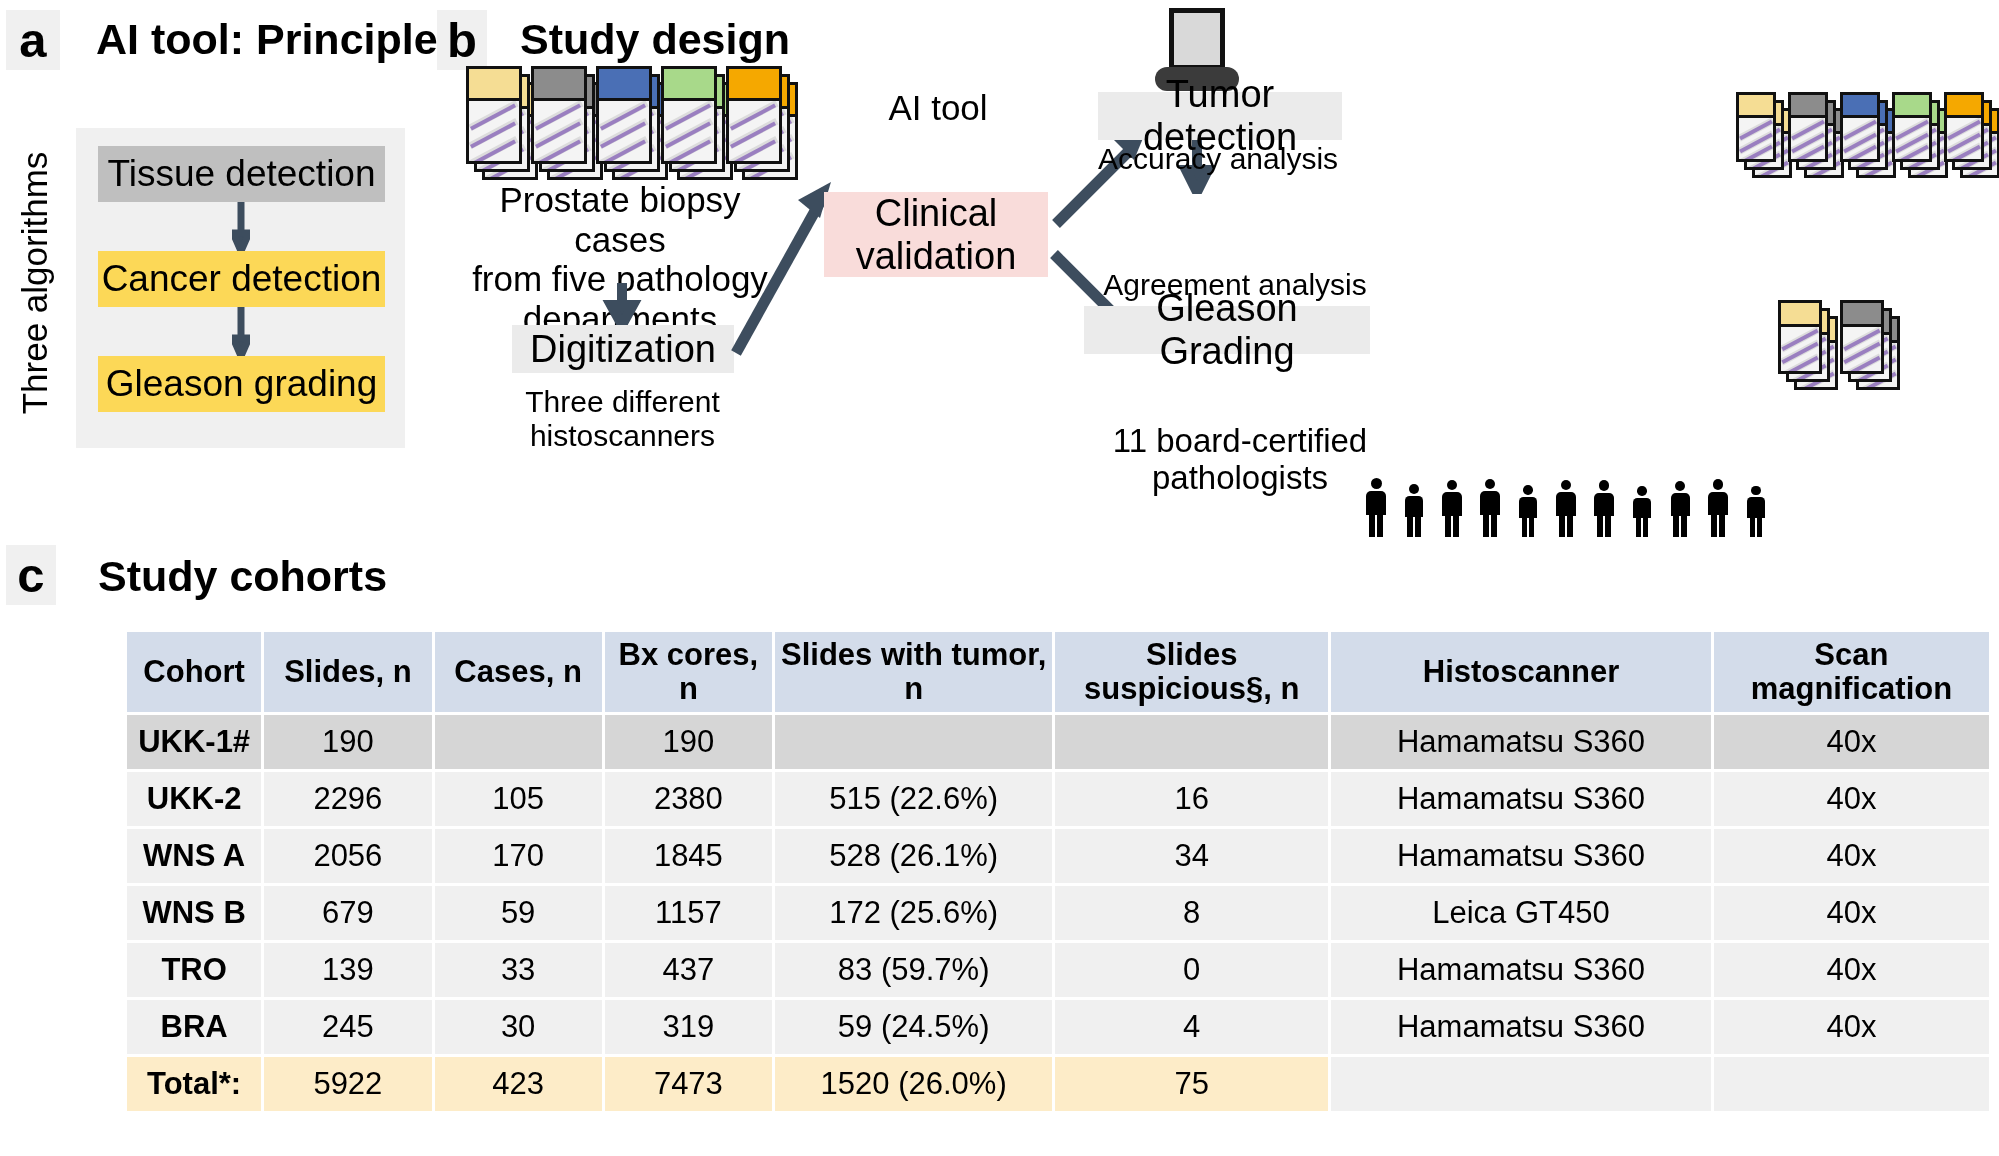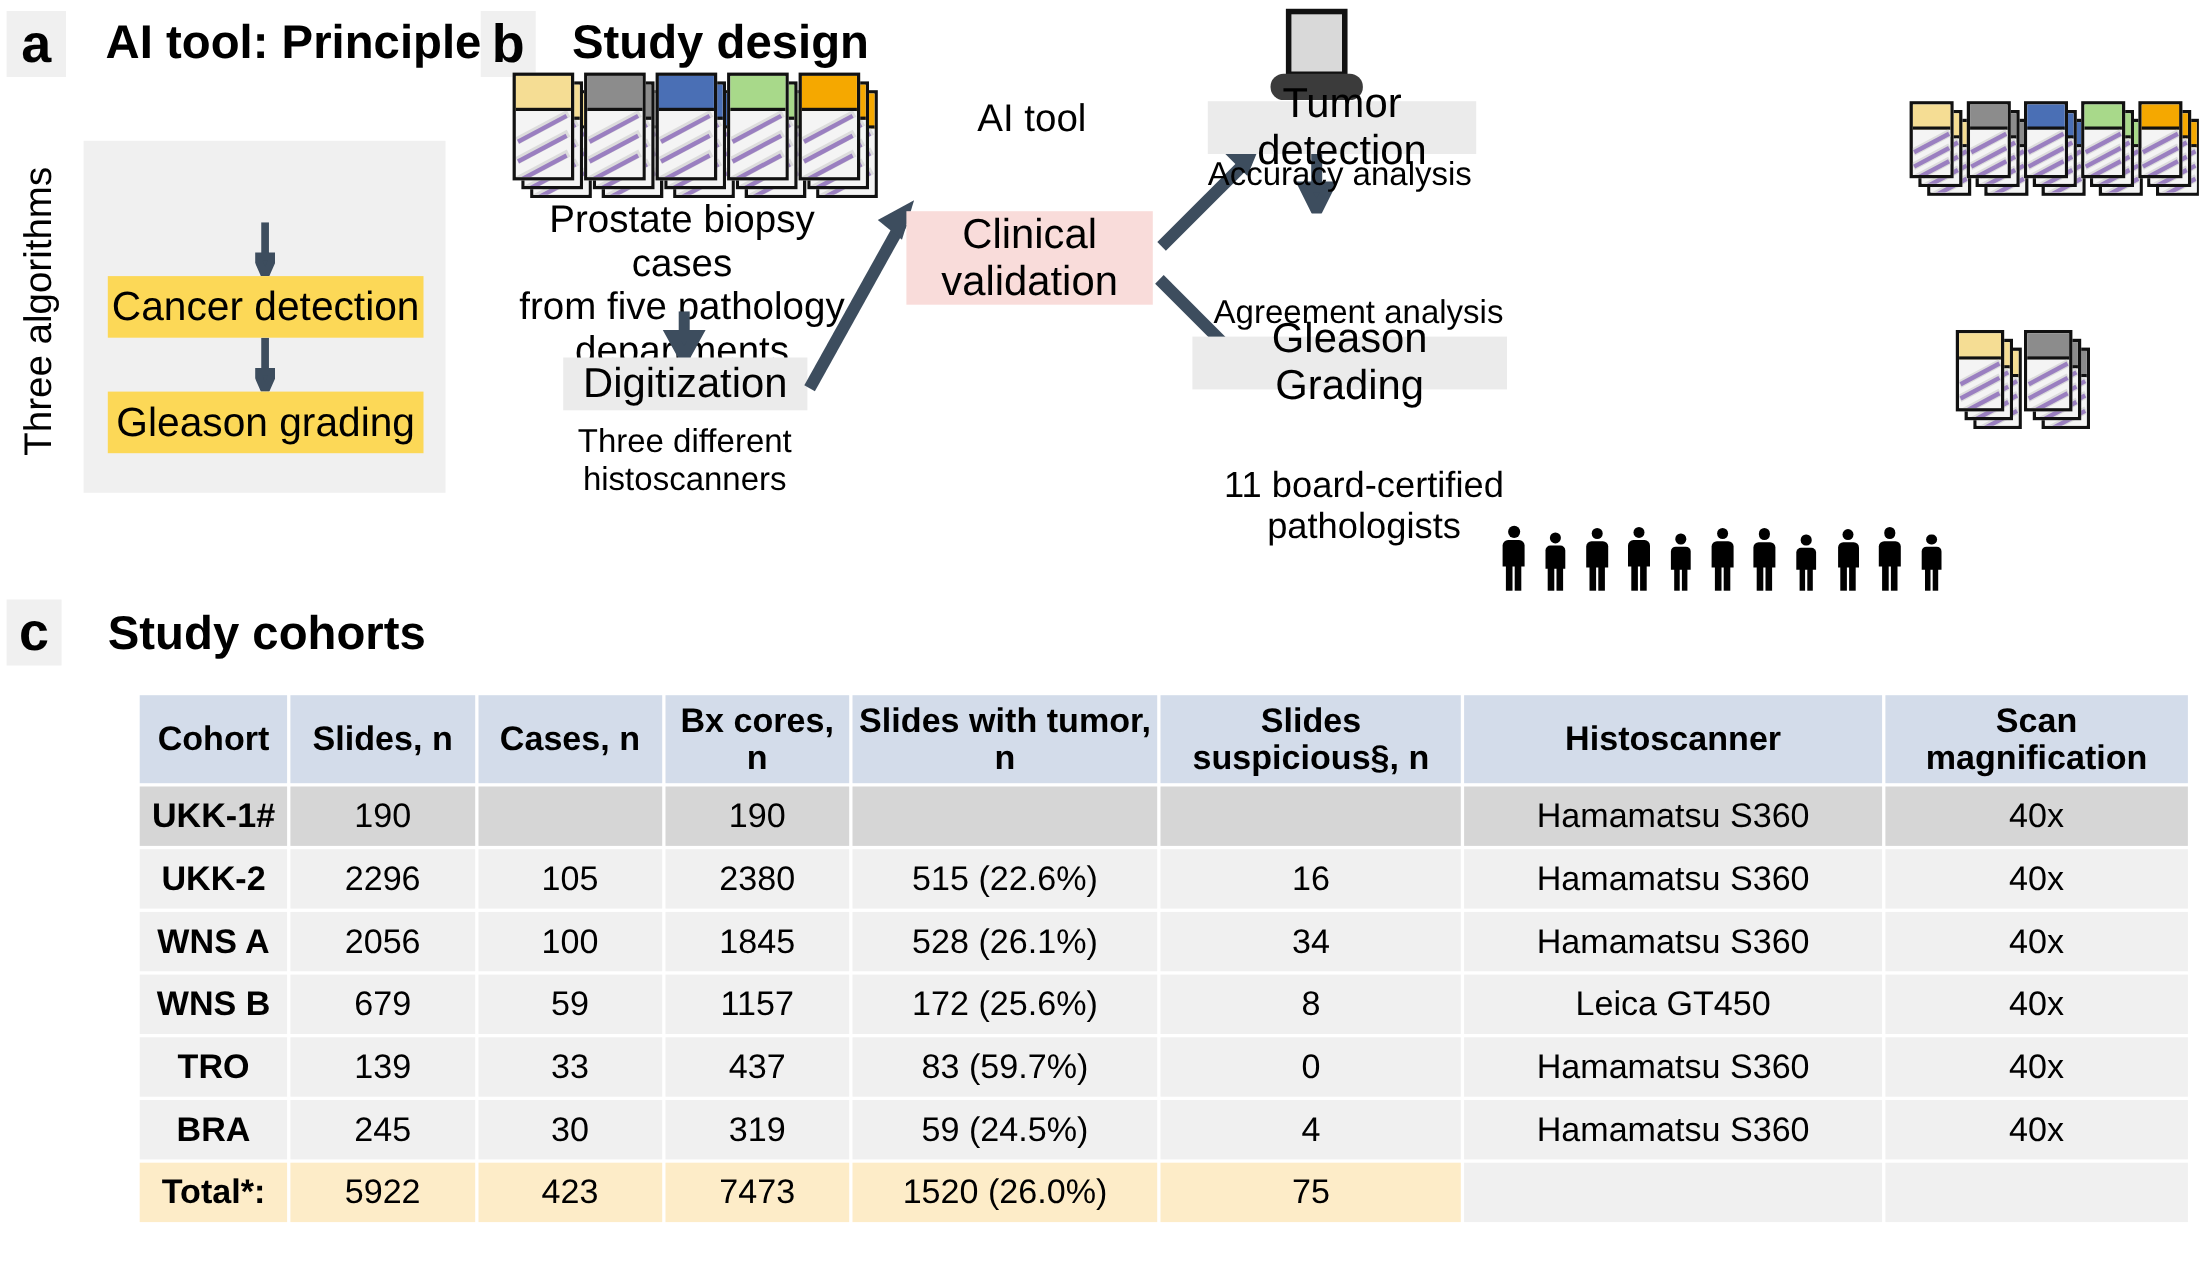--- a/index.html
+++ b/index.html
@@ -113,20 +113,21 @@
 <body>
 
 <div class="abs panel-letter" id="panel-a-letter">a</div>
 <div class="abs panel-title" id="panel-a-title">AI tool: Principle</div>
 
 <div class="abs" id="three-algorithms">
   <span>Three algorithms</span>
 </div>
 
 <div class="abs" id="algo-box">
+  <div class="algo-step" id="algo-tissue">Tissue detection</div>
   <div class="algo-arrow" style="top:74px;height:49px;">
     <svg width="18" height="49" viewBox="0 0 18 49">
         <path d="M9 0 L9 34 M9 49 L1 31 L17 31 Z" stroke="#3d4d5e" stroke-width="7" fill="#3d4d5e"></path>
       </svg>
   </div>
   <div class="algo-step" id="algo-cancer">Cancer detection</div>
   <div class="algo-arrow" style="top:179px;height:49px;">
     <svg width="18" height="49" viewBox="0 0 18 49">
         <path d="M9 0 L9 34 M9 49 L1 31 L17 31 Z" stroke="#3d4d5e" stroke-width="7" fill="#3d4d5e"></path>
       </svg>
@@ -729,21 +730,21 @@
         <td>105</td>
         <td>2380</td>
         <td>515 (22.6%)</td>
         <td>16</td>
         <td>Hamamatsu S360</td>
         <td>40x</td>
       </tr>
       <tr>
         <td class="cohort-cell">WNS A</td>
         <td>2056</td>
-        <td>100</td>
+        <td>170</td>
         <td>1845</td>
         <td>528 (26.1%)</td>
         <td>34</td>
         <td>Hamamatsu S360</td>
         <td>40x</td>
       </tr>
       <tr>
         <td class="cohort-cell">WNS B</td>
         <td>679</td>
         <td>59</td>

